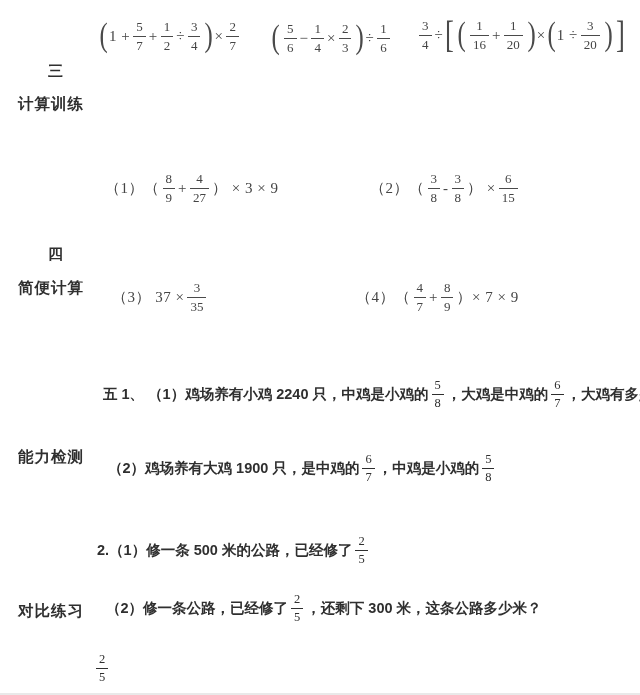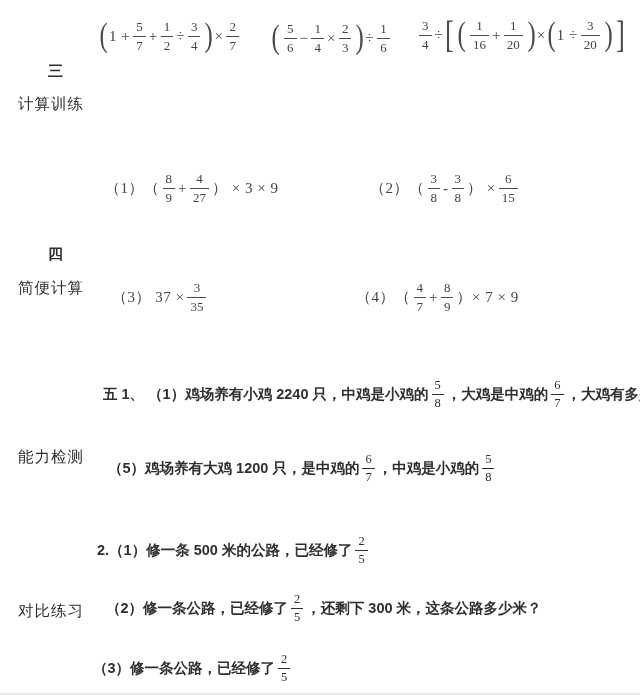--- a/index.html
+++ b/index.html
@@ -31,21 +31,21 @@
   }
   .problem-line .tok{vertical-align:middle;margin-top:12px;}
 
   
   .section-num{
     font-family:"Liberation Sans", sans-serif;
     font-weight:bold;font-size:15px;color:#2f2f2f;
   }
   .section-heading{
     font-family:"Liberation Sans", sans-serif;
-    font-weight:normal;font-size:15.5px;color:#2f2f2f;letter-spacing:1px;
+    font-weight:bold;font-size:15.5px;color:#2f2f2f;letter-spacing:1px;
   }
 
   
   .frac{
     display:inline-block;text-align:center;vertical-align:middle;
     margin:0 3px;line-height:1;
     font-family:"Liberation Serif", serif;
     font-weight:normal;
     font-size:13px;
   }
@@ -82,22 +82,22 @@
 
   <div class="abs section-num" style="left:48px;top:245px;">四</div>
   <div class="abs section-heading" style="left:18px;top:278px;text-align:right;">简便计算</div>
 
   <div class="abs math-line" style="left:112px;top:281px;"><span class="tok">（3） 37 ×</span><span class="frac"><span class="num">3</span><span class="den">35</span></span></div>
   <div class="abs math-line" style="left:356px;top:281px;"><span class="tok">（4）（</span><span class="frac"><span class="num">4</span><span class="den">7</span></span><span class="tok">+</span><span class="frac"><span class="num">8</span><span class="den">9</span></span><span class="tok">）× 7  × 9</span></div>
 
   <div class="abs problem-line" style="left:103px;top:379px;"><span class="tok">五 1、 （1）鸡场养有小鸡 2240 只，中鸡是小鸡的</span><span class="frac"><span class="num">5</span><span class="den">8</span></span><span class="tok">，大鸡是中鸡的</span><span class="frac"><span class="num">6</span><span class="den">7</span></span><span class="tok">，大鸡有多少只？</span></div>
 
   <div class="abs section-heading" style="left:18px;top:447px;">能力检测</div>
-  <div class="abs problem-line" style="left:108px;top:453px;"><span class="tok">（5）鸡场养有大鸡 1200 只，是中鸡的</span><span class="frac"><span class="num">6</span><span class="den">7</span></span><span class="tok">，中鸡是小鸡的</span><span class="frac"><span class="num">5</span><span class="den">8</span></span></div>
+  <div class="abs problem-line" style="left:108px;top:453px;"><span class="tok">（2）鸡场养有大鸡 1900 只，是中鸡的</span><span class="frac"><span class="num">6</span><span class="den">7</span></span><span class="tok">，中鸡是小鸡的</span><span class="frac"><span class="num">5</span><span class="den">8</span></span></div>
 
   <div class="abs problem-line" style="left:97px;top:535px;"><span class="tok">2.（1）修一条 500 米的公路，已经修了</span><span class="frac"><span class="num">2</span><span class="den">5</span></span></div>
 
   <div class="abs section-heading" style="left:18px;top:601px;">对比练习</div>
   <div class="abs problem-line" style="left:106px;top:593px;"><span class="tok">（2）修一条公路，已经修了</span><span class="frac"><span class="num">2</span><span class="den">5</span></span><span class="tok">，还剩下 300 米，这条公路多少米？</span></div>
 
-  <div class="abs problem-line" style="left:93px;top:653px;"><span class="tok">（3）修一条公路，已经修了</span><span class="frac"><span class="num">2</span><span class="den">5</span></span></div>
+  <div class="abs problem-line" style="left:93px;top:653px;"><span class="frac"><span class="num">2</span><span class="den">5</span></span></div>
 
 </div>
 
 </body></html>

